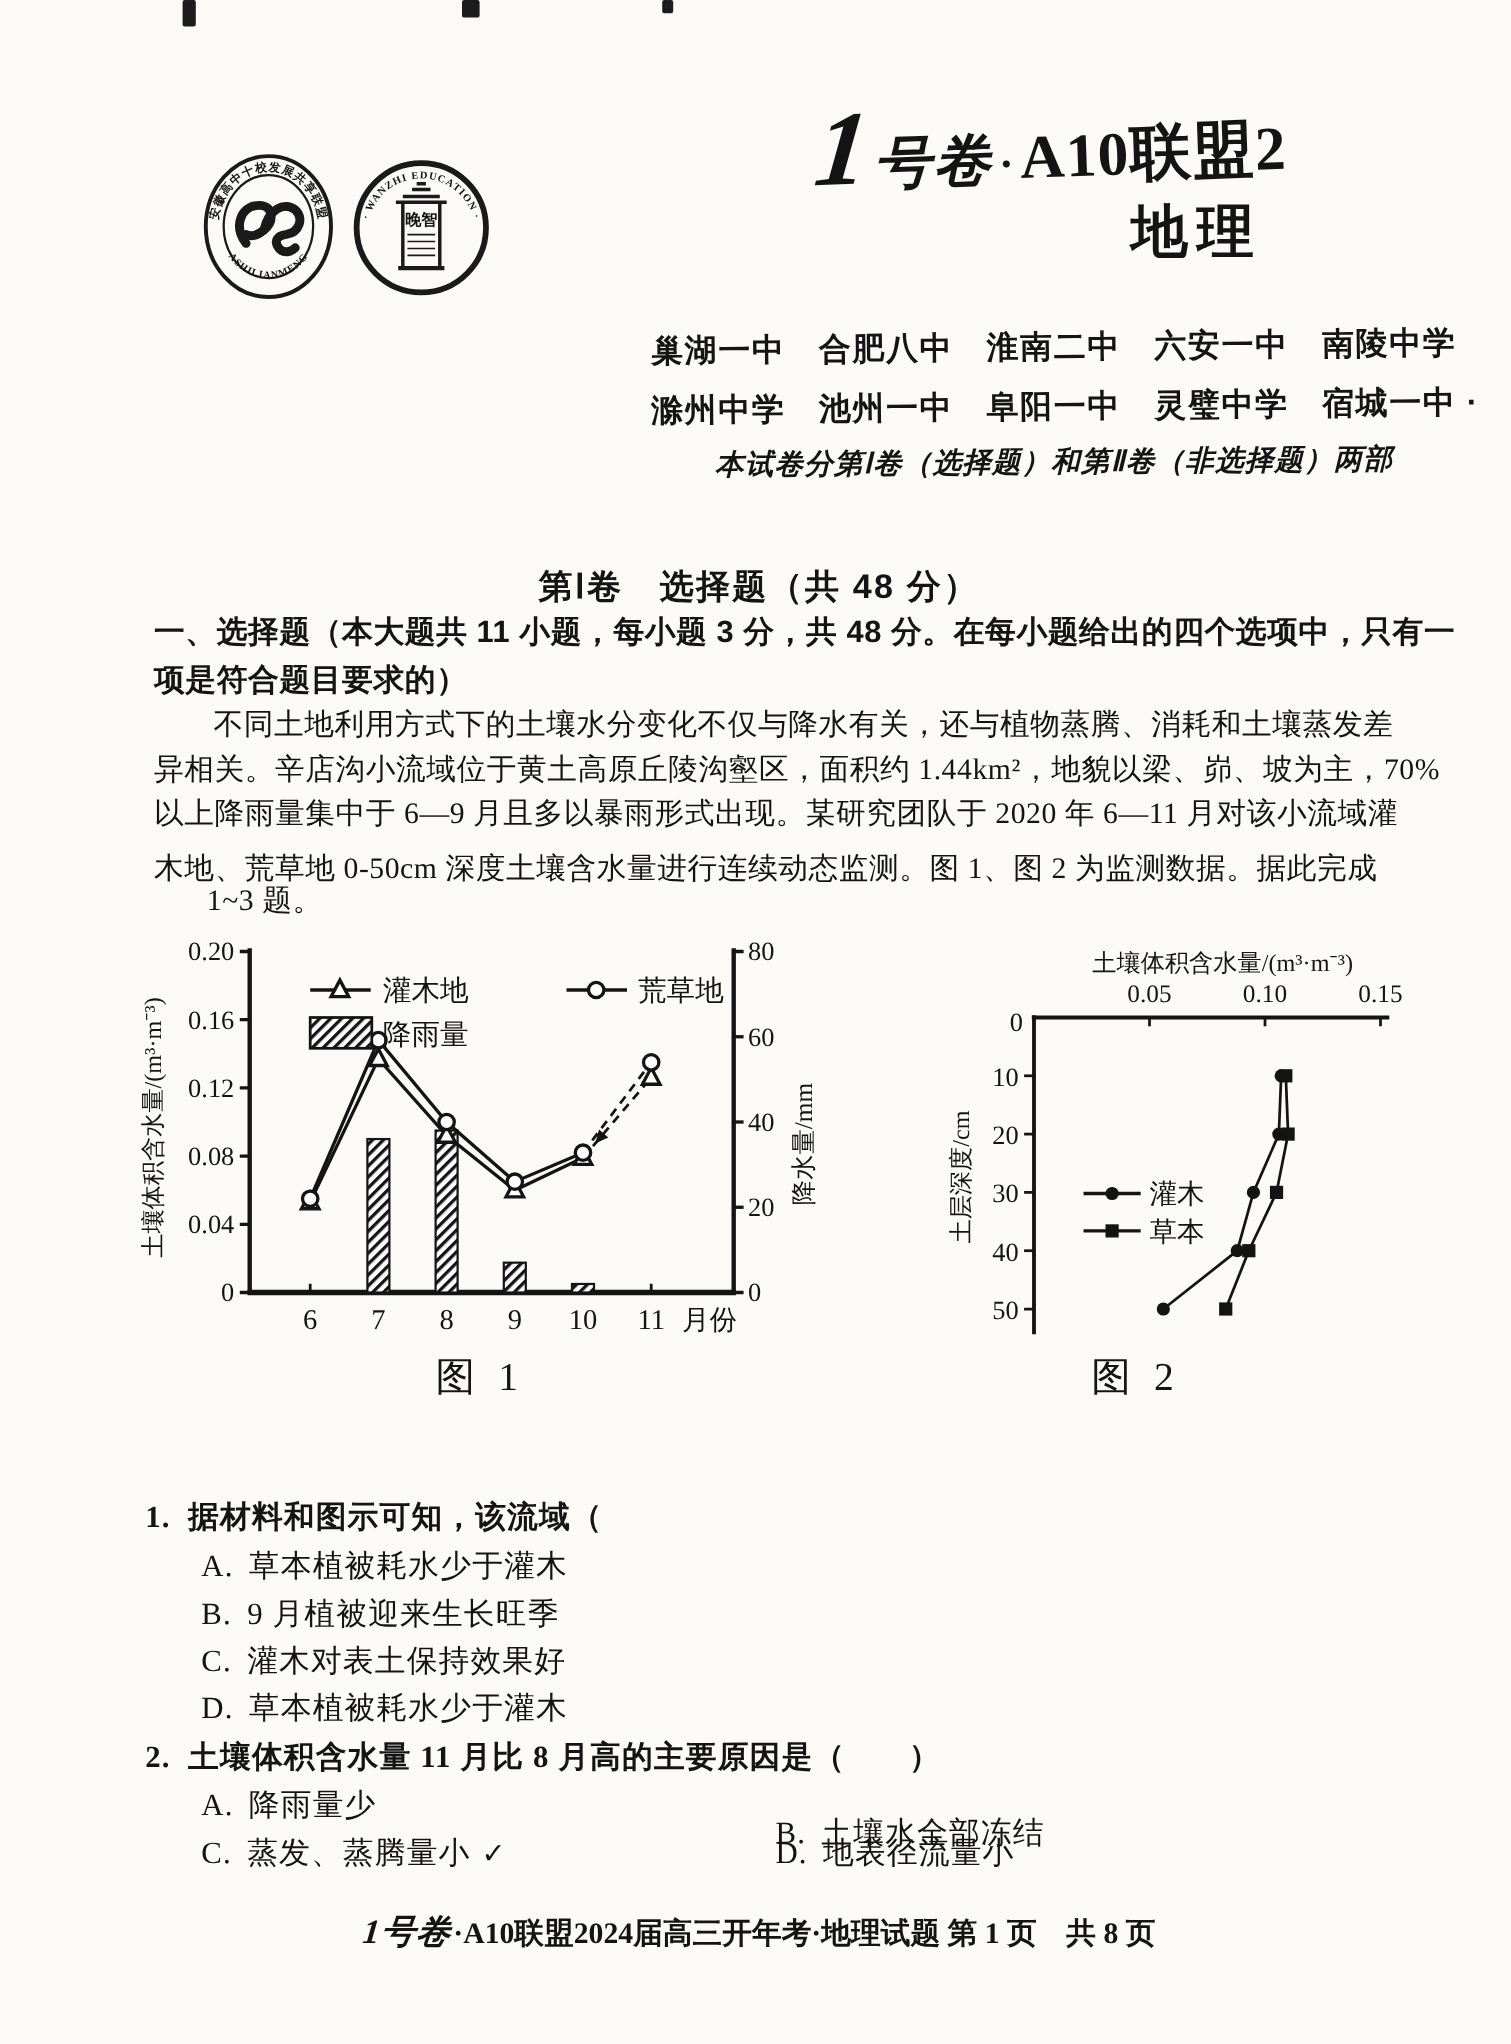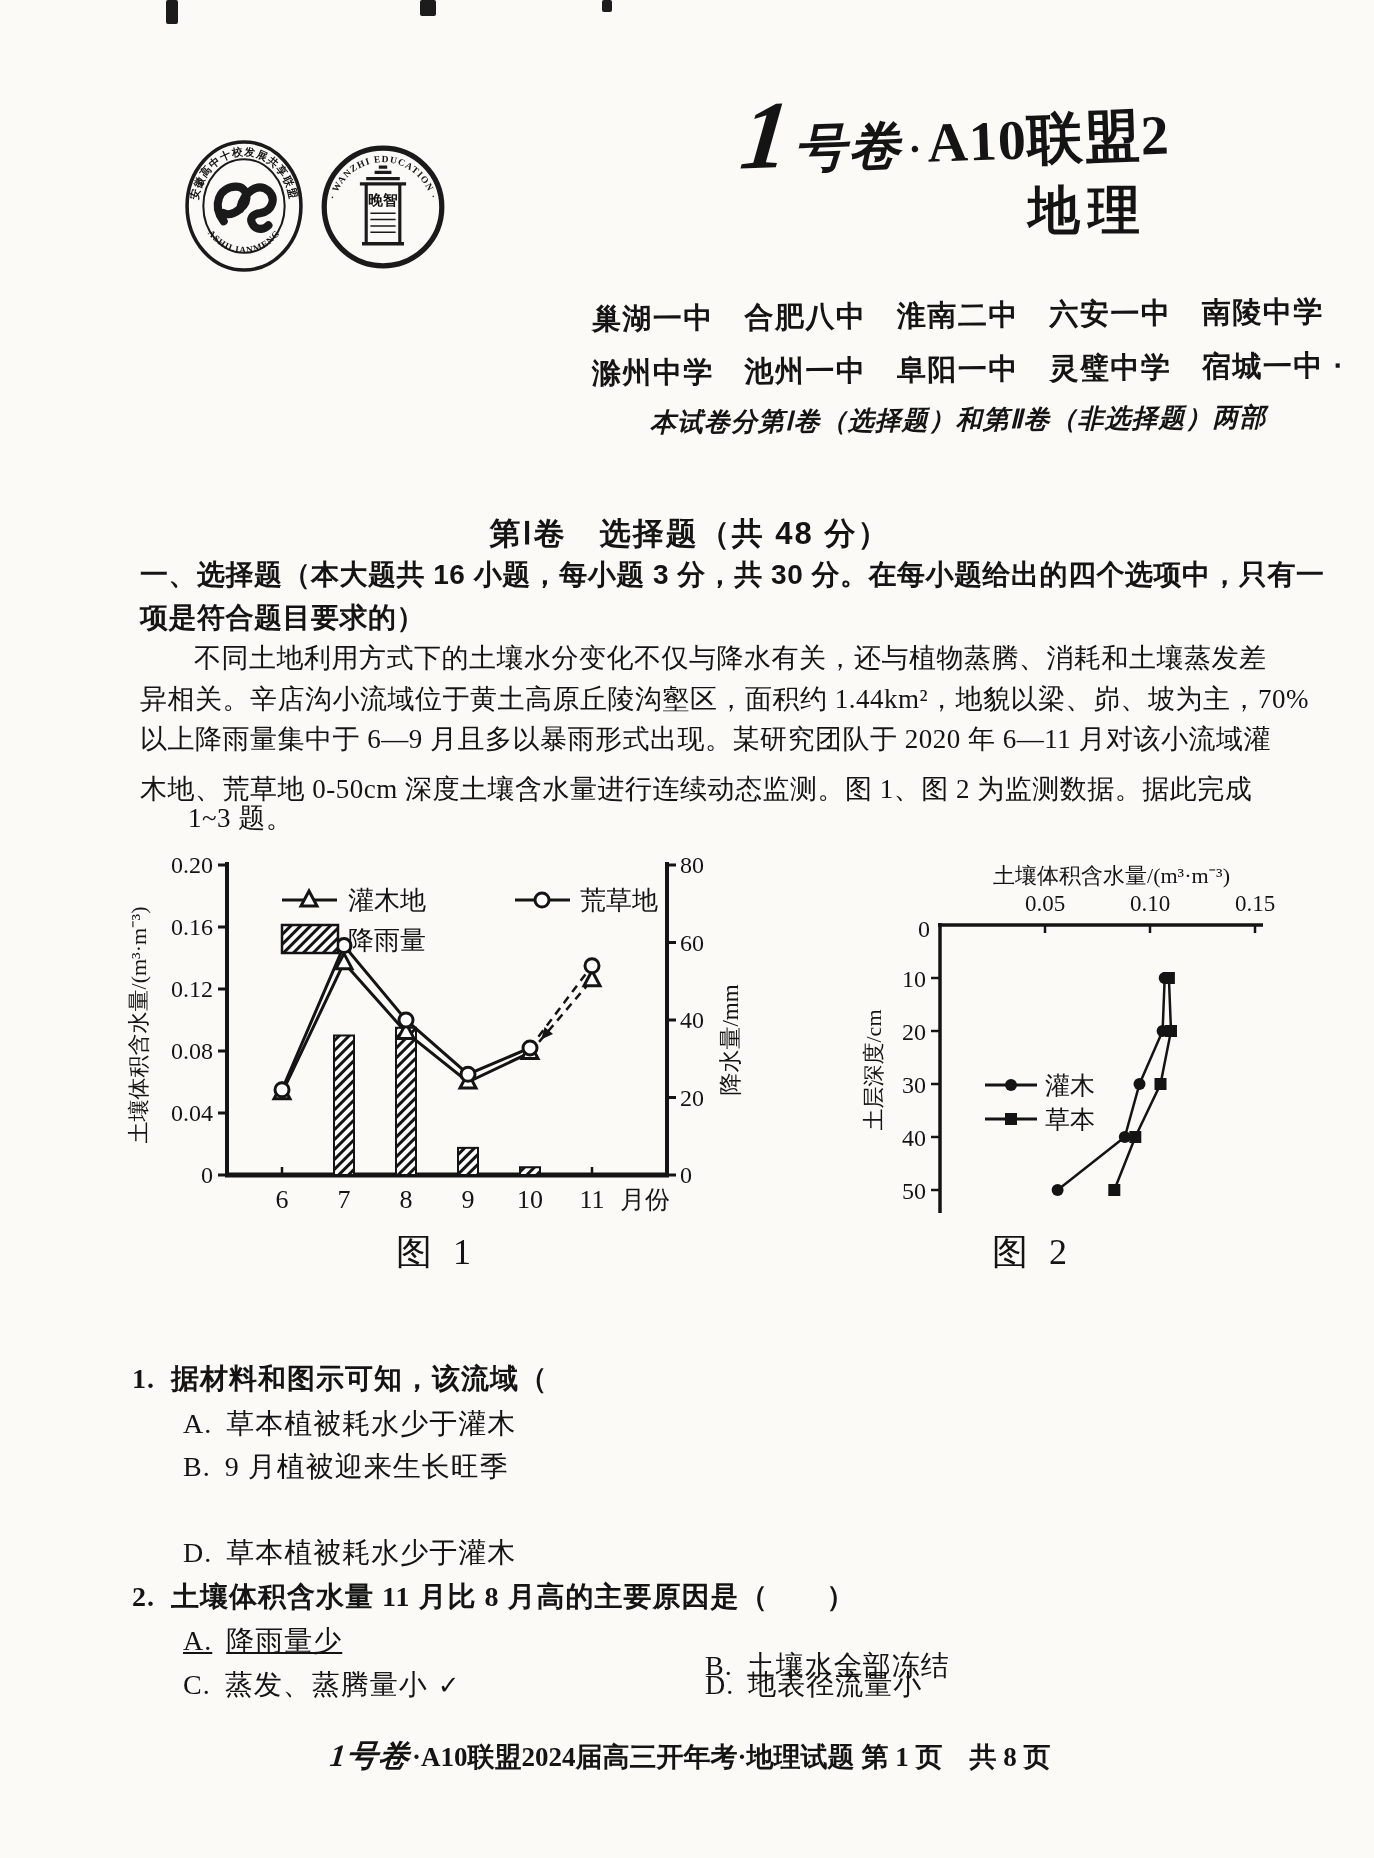--- a/index.html
+++ b/index.html
@@ -90,21 +90,21 @@
   </div>
   <div class="abs subject hei">地理</div>
 
   <div class="abs schools hei" style="left:592px;top:296px;">巢湖一中　合肥八中　淮南二中　六安一中　南陵中学</div>
   <div class="abs schools hei" style="left:592px;top:350px;">滁州中学　池州一中　阜阳一中　灵璧中学　宿城一中 ·</div>
 
   <div class="abs examnote">本试卷分第Ⅰ卷（选择题）和第Ⅱ卷（非选择题）两部</div>
 
   <div class="abs heading hei">第Ⅰ卷　选择题（共 48 分）</div>
 
-  <div class="abs instr hei" style="top:556px;">一、选择题（本大题共 16 小题，每小题 3 分，共 30 分。在每小题给出的四个选项中，只有一</div>
+  <div class="abs instr hei" style="top:556px;">一、选择题（本大题共 11 小题，每小题 3 分，共 48 分。在每小题给出的四个选项中，只有一</div>
   <div class="abs pline indent" style="top:640px;">不同土地利用方式下的土壤水分变化不仅与降水有关，还与植物蒸腾、消耗和土壤蒸发差</div>
 
   <div class="abs instr hei" style="top:599px;">项是符合题目要求的）</div>
   <div class="abs pline" style="top:681px;">异相关。辛店沟小流域位于黄土高原丘陵沟壑区，面积约 1.44km²，地貌以梁、峁、坡为主，70%</div>
   <div class="abs pline" style="top:721px;">以上降雨量集中于 6—9 月且多以暴雨形式出现。某研究团队于 2020 年 6—11 月对该小流域灌</div>
   <div class="abs pline" style="top:771px;">木地、荒草地 0-50cm 深度土壤含水量进行连续动态监测。图 1、图 2 为监测数据。据此完成</div>
   <div class="abs pline" style="top:800px;margin-left:48px;">1~3 题。</div>
 
   <svg id="fig1" style="left:122px;top:845px;width:640px;height:400px;" viewBox="0 0 640 400">
       <defs>
@@ -227,27 +227,28 @@
       <rect x="263.3" y="329" width="12" height="12" fill="#141414"></rect>
     </svg>
   <div class="abs caption" style="left:992px;top:1228px;">图 2</div>
 
   <div class="abs qstem" style="top:1360px;">
     <span>1.</span>&nbsp;
     <span>据材料和图示可知，该流域（</span>
   </div>
   <div class="abs qopt" style="top:1405px;"><span class="lab">A.</span><span>草本植被耗水少于灌木</span></div>
   <div class="abs qopt" style="top:1448px;"><span class="lab">B.</span><span>9 月植被迎来生长旺季</span></div>
+  <div class="abs qopt" style="top:1491px;"><span class="lab">C.</span><span>灌木对表土保持效果好</span></div>
   <div class="abs qopt" style="top:1534px;"><span class="lab">D.</span><span>草本植被耗水少于灌木</span></div>
 
   <div class="abs qstem" style="top:1578px;">
     <span>2.</span>&nbsp;
     <span>土壤体积含水量 11 月比 8 月高的主要原因是（　　）</span>
   </div>
-  <div class="abs qopt" style="top:1622px;text-decoration:underline;"><span class="lab">A.</span><span>降雨量少</span></div>
+  <div class="abs qopt" style="top:1622px;"><span class="lab">A.</span><span>降雨量少</span></div>
   <div class="abs qopt" style="top:1622px;left:705px;margin-top:25px;"><span class="lab">B.</span><span>土壤水全部冻结</span></div>
   <div class="abs qopt" style="top:1666px;"><span class="lab">C.</span><span>蒸发、蒸腾量小</span><span class="check">✓</span></div>
   <div class="abs qopt" style="top:1666px;left:705px;"><span class="lab">D.</span><span>地表径流量小</span></div>
 
   <div class="abs footer">
     <span class="fbrand">1号卷</span><span>·A10联盟2024届高三开年考·地理试题</span>&nbsp;<span>第 1 页　共 8 页</span>
   </div>
 
 </div>
 

